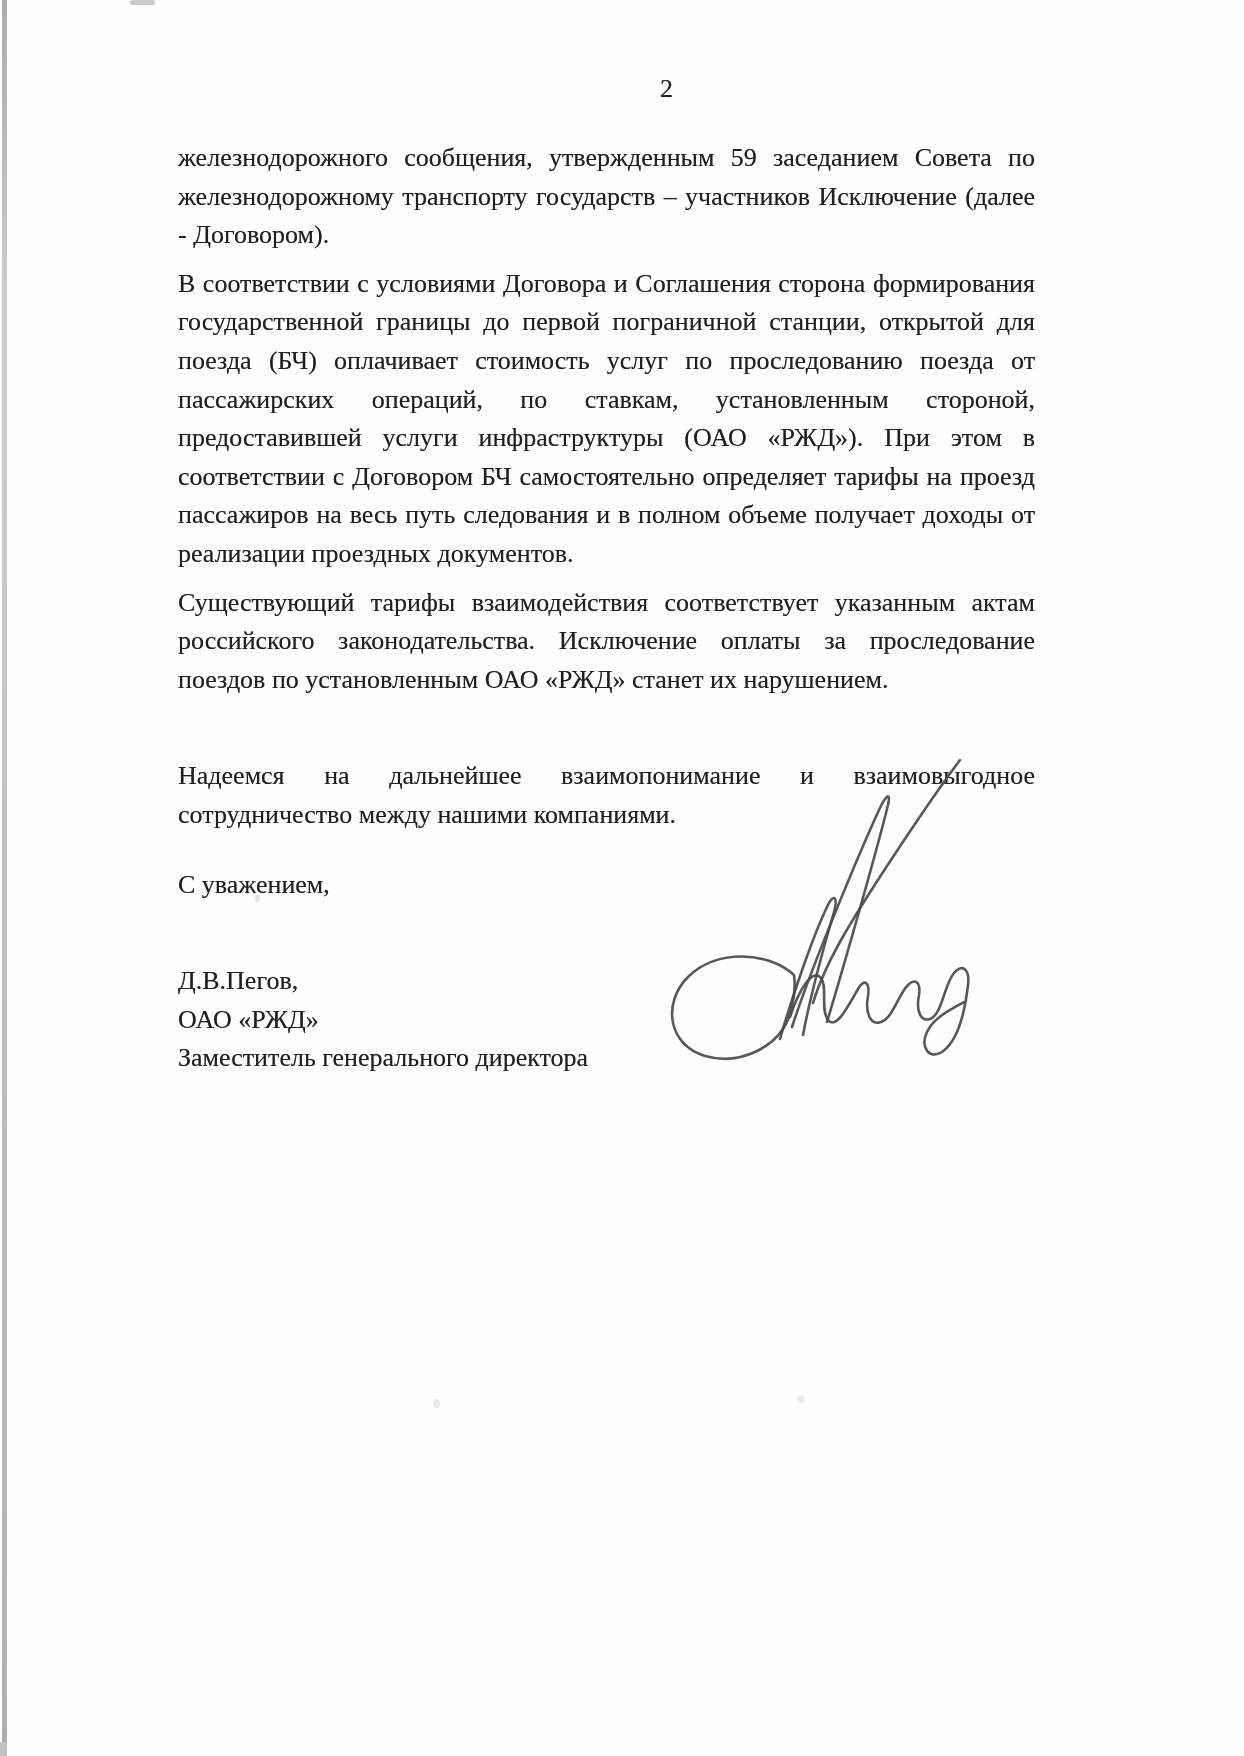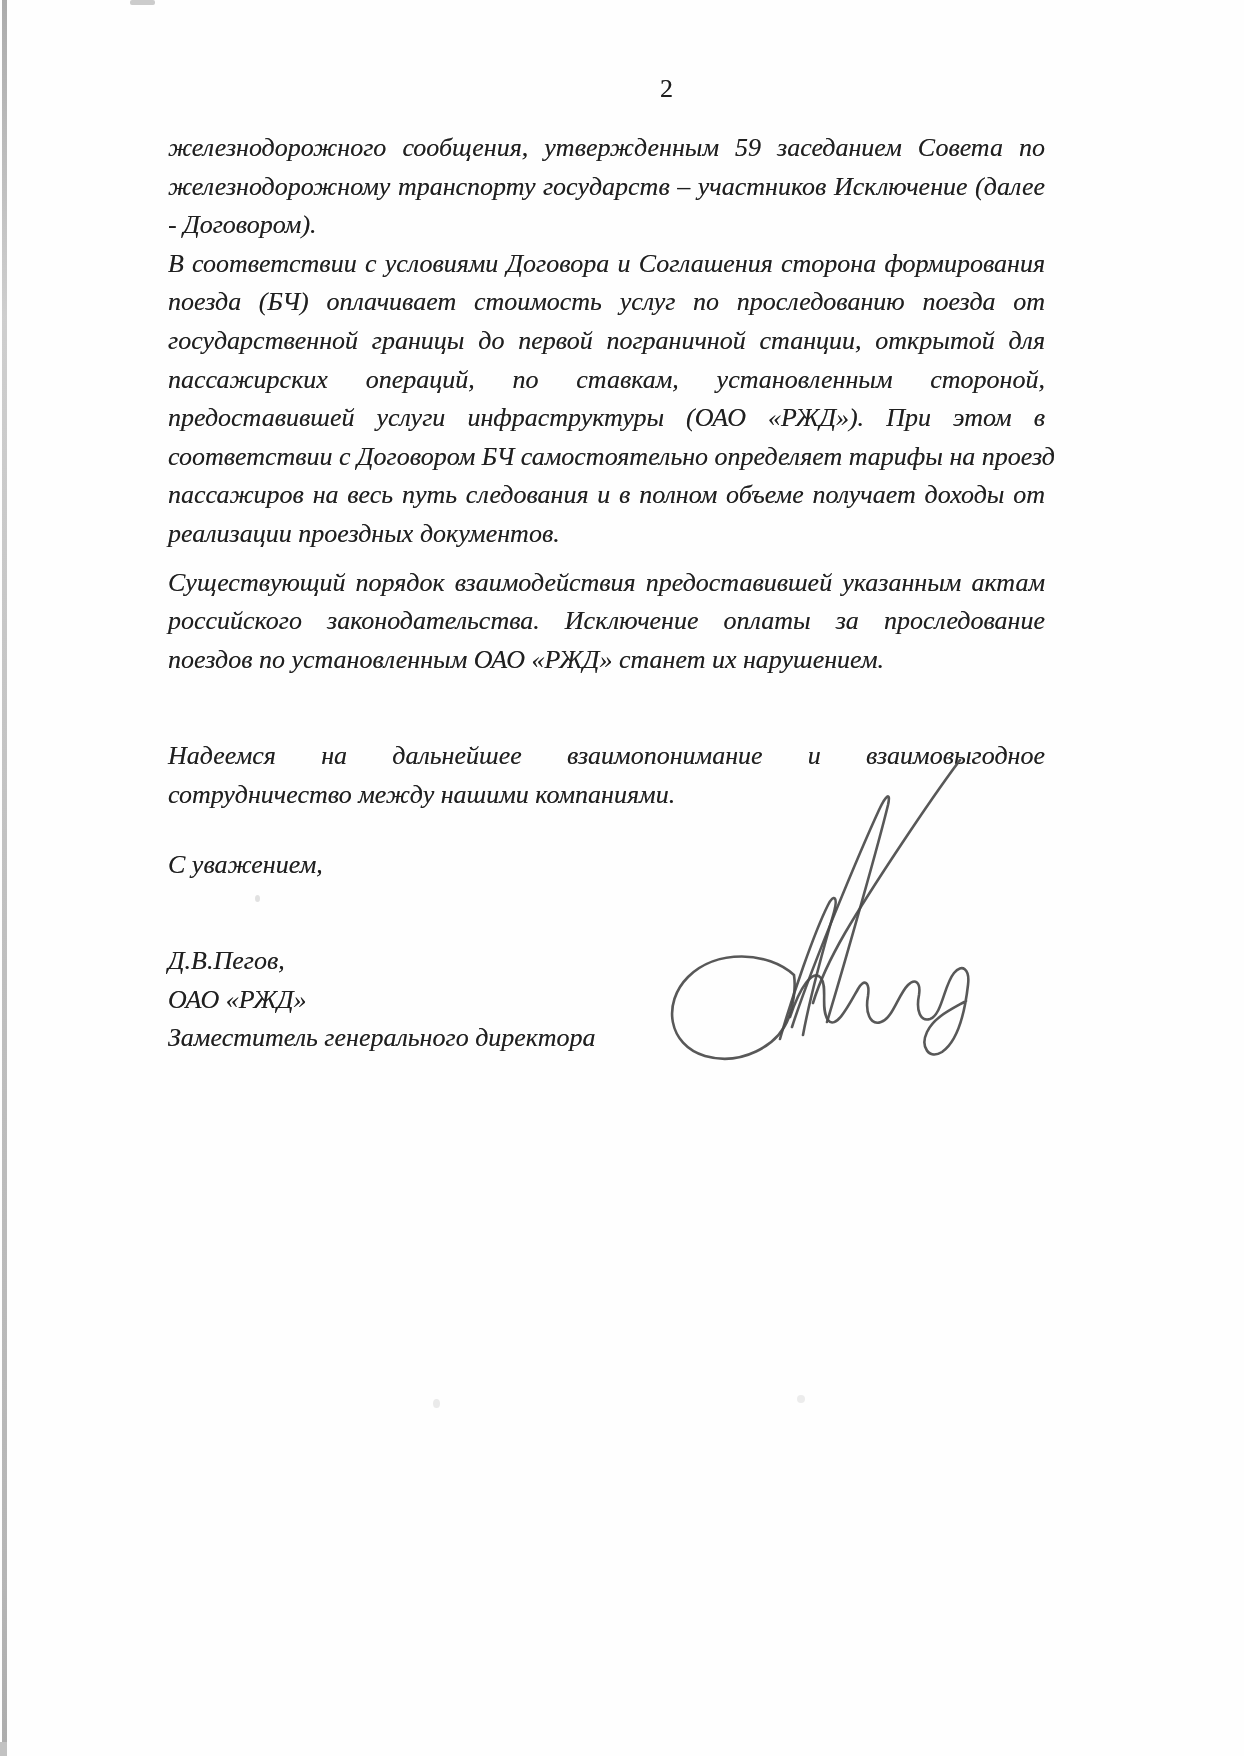--- a/index.html
+++ b/index.html
@@ -36,21 +36,21 @@
     position:absolute;left:660px;top:74px;
     font-size:26px;line-height:30px;
     text-shadow:0 0 .5px rgba(30,30,30,.55);
   }
   
   .content{
     position:absolute;left:168px;top:129px;width:877px;
     font-size:26px;line-height:38.6px;
     text-shadow:0 0 .5px rgba(30,30,30,.55);
   }
-  .para{margin:0;padding:0;font-style:italic;}
+  .para{margin:10px;padding:0;}
   .para.p3{margin-top:10px;}
   .para.p4{margin-top:58px;}
   .para.closing{margin-top:31px;}
   .para.sigblock{margin-top:58px;}
   .line{
     text-align:justify;
     text-align-last:justify;
     white-space:nowrap;
   }
   .line.end{
@@ -88,31 +88,31 @@
   <div class="content">
 
     <div class="para p1">
       <div class="line">железнодорожного сообщения, утвержденным 59 заседанием Совета по</div>
       <div class="line">железнодорожному транспорту государств – участников Исключение (далее</div>
       <div class="line end">- Договором).</div>
     </div>
 
     <div class="para p2">
       <div class="line">В соответствии с условиями Договора и Соглашения сторона формирования</div>
+      <div class="line">государственной границы до первой пограничной станции, открытой для</div>
       <div class="line">поезда (БЧ) оплачивает стоимость услуг по проследованию поезда от</div>
-      <div class="line">государственной границы до первой пограничной станции, открытой для</div>
       <div class="line">пассажирских операций, по ставкам, установленным стороной,</div>
       <div class="line">предоставившей услуги инфраструктуры (ОАО «РЖД»). При этом в</div>
       <div class="line">соответствии с Договором БЧ самостоятельно определяет тарифы на проезд</div>
       <div class="line">пассажиров на весь путь следования и в полном объеме получает доходы от</div>
       <div class="line end">реализации проездных документов.</div>
     </div>
 
     <div class="para p3">
-      <div class="line">Существующий порядок взаимодействия предоставившей указанным актам</div>
+      <div class="line">Существующий тарифы взаимодействия соответствует указанным актам</div>
       <div class="line">российского законодательства. Исключение оплаты за проследование</div>
       <div class="line end">поездов по установленным ОАО «РЖД» станет их нарушением.</div>
     </div>
 
     <div class="para p4">
       <div class="line">Надеемся на дальнейшее взаимопонимание и взаимовыгодное</div>
       <div class="line end">сотрудничество между нашими компаниями.</div>
     </div>
 
     <div class="para closing">

